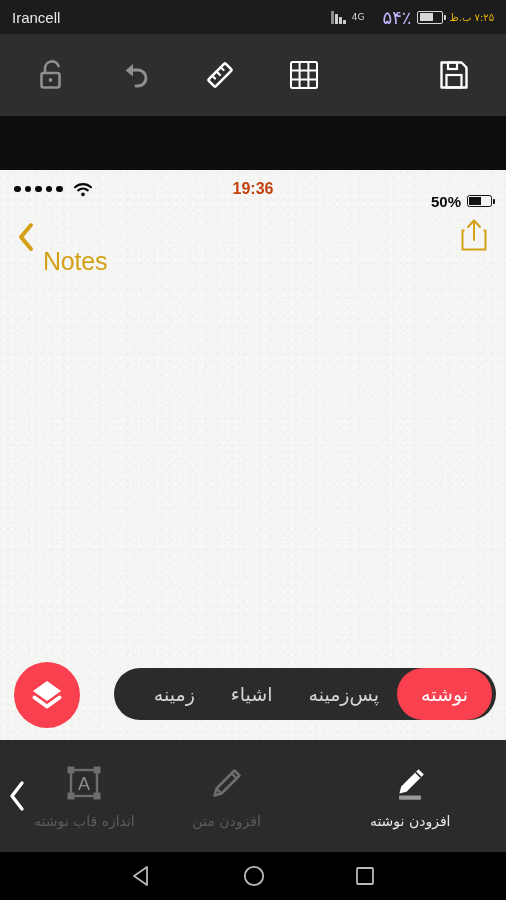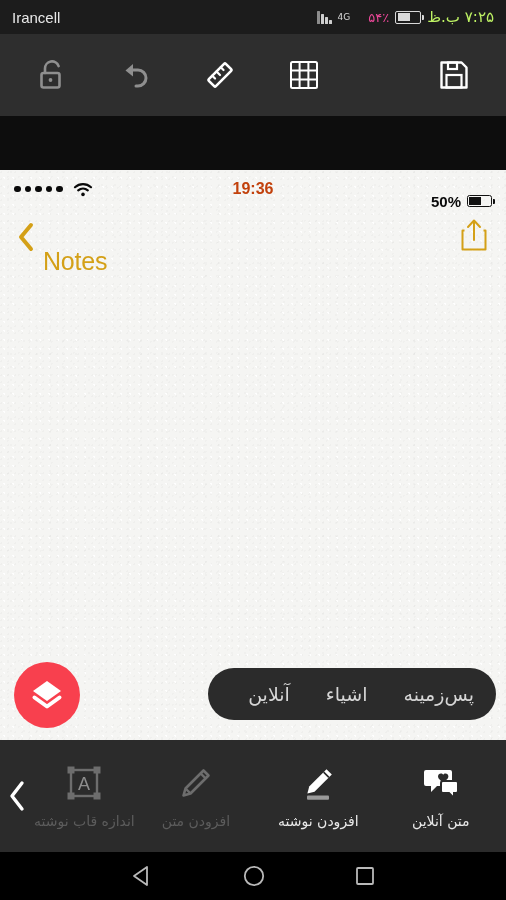--- a/index.html
+++ b/index.html
@@ -37,22 +37,22 @@
     box-sizing: border-box;
     direction: rtl;
   }
   .sysbar-left {
     display: flex;
     align-items: center;
     gap: 6px;
     direction: rtl;
   }
   .sysbar-clock {
-    color: #bef264;
-    font-size: 15px;
+    color: #eab308;
+    font-size: 10px;
     letter-spacing: .2px;
     white-space: nowrap;
   }
   .sys-batt {
     position: relative;
     width: 26px;
     height: 13px;
     border: 1.6px solid #d8d8d8;
     border-radius: 2px;
     box-sizing: border-box;
@@ -69,22 +69,22 @@
     border-radius: 0 1px 1px 0;
   }
   .sys-batt i {
     position: absolute;
     left: 1.3px; top: 1.3px; bottom: 1.3px;
     width: 54%;
     background: #d8d8d8;
     display: block;
   }
   .sys-pct {
-    color: #ec4899;
-    font-size: 13px;
+    color: #c4b5fd;
+    font-size: 18px;
     white-space: nowrap;
   }
   .sys-net {
     color: #d8d8d8;
     font-size: 9px;
     vertical-align: super;
     margin-right: 12px;
   }
   .sig {
     display: inline-flex;
@@ -477,38 +477,29 @@
     <div class="canvas-area"></div>
 
     <div class="tabrow">
       <div class="fab">
         <svg width="36" height="34" viewBox="0 0 36 34">
           <path d="M18 3 L32 13 L18 23 L4 13 Z" fill="#ffffff"></path>
           <path d="M5.5 19.5 L18 28.5 L30.5 19.5" fill="none" stroke="#ffffff" stroke-width="4" stroke-linecap="round" stroke-linejoin="round"></path>
         </svg>
       </div>
       <div class="tabpill">
+        <div class="tab active">نوشته</div>
         <div class="tab">پس‌زمینه</div>
         <div class="tab">اشیاء</div>
-        <div class="tab">آنلاین</div>
+        <div class="tab">زمینه</div>
       </div>
     </div>
   </div>
 
   <div class="bottomtools">
-    <div class="tool">
-      <span class="ico">
-        <svg width="40" height="34" viewBox="0 0 40 34">
-          <path d="M5 3 H29 a2 2 0 0 1 2 2 V17 a2 2 0 0 1 -2 2 H16 L10 25 V19 H5 a2 2 0 0 1 -2 -2 V5 a2 2 0 0 1 2 -2 Z" fill="#ffffff"></path>
-          <path d="M17 9.5 c0 -1.7 1.3 -3 2.9 -3 c1 0 1.8 .5 2.3 1.2 c.5 -.7 1.3 -1.2 2.3 -1.2 c1.6 0 2.9 1.3 2.9 3 c0 3 -5.2 5.7 -5.2 5.7 S17 12.5 17 9.5 Z" fill="#2b2b2b"></path>
-          <path d="M22 14 H35 a2 2 0 0 1 2 2 V24 a2 2 0 0 1 -2 2 H33 v5 L28 26 H22 a2 2 0 0 1 -2 -2 V16 a2 2 0 0 1 2 -2 Z" fill="#ffffff" stroke="#2b2b2b" stroke-width="2"></path>
-        </svg>
-      </span>
-      <span class="lbl">متن آنلاین</span>
-    </div>
 
     <div class="tool">
       <span class="ico">
         <svg width="38" height="36" viewBox="0 0 38 36">
           <path d="M27.5 3.2 L32.8 8.5 L15.5 25.8 L8.4 27.6 L10.2 20.5 Z" fill="#ffffff"></path>
           <path d="M24.6 6.1 L29.9 11.4" stroke="#2b2b2b" stroke-width="1.6"></path>
           <rect x="8" y="29.5" width="22" height="4.2" rx="1" fill="#9a9a9a"></rect>
         </svg>
       </span>
       <span class="lbl">افزودن نوشته</span>

